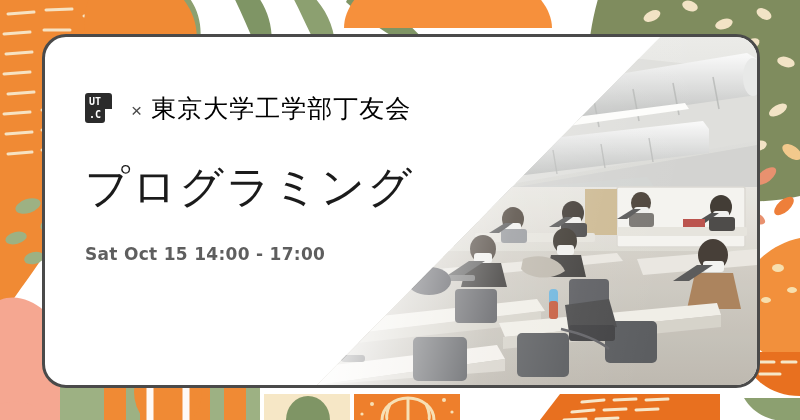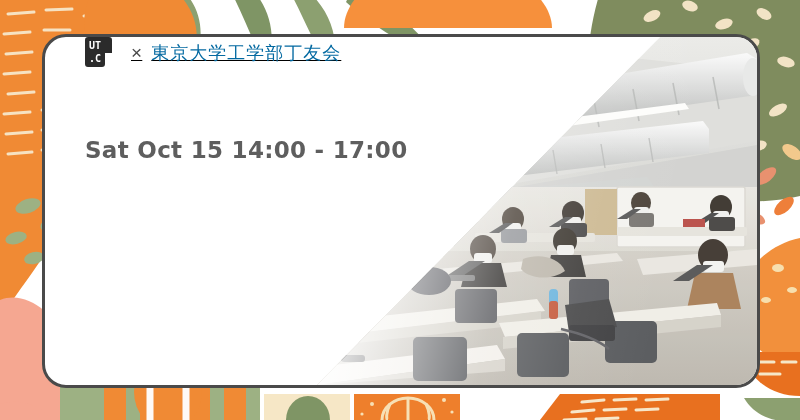--- a/index.html
+++ b/index.html
@@ -50,55 +50,55 @@
   }
 
   
   .card-content{
     position:absolute;left:40px;top:0;height:348px;width:420px;
     display:flex;flex-direction:column;justify-content:flex-start;
   }
 
   .brandline{
     display:flex;align-items:center;
+    margin-top:56px;
     white-space:nowrap;
-    text-decoration:underline;
   }
   .logo-mark{
     position:relative;width:28px;height:30px;margin-right:9px;flex:none;
   }
   .logo-mark svg{display:block;width:28px;height:30px;}
 
   .brand-text{
     font-size:21px;letter-spacing:.2px;color:#4B4B4B;line-height:1;
     display:flex;align-items:baseline;
   }
   .mono{
     font-family:"DejaVu Sans Mono","Liberation Mono",monospace;
     font-size:20px;color:#5A5A5A;letter-spacing:-0.2px;
   }
   .mono .g{color:#3ECF73;}
   .brand-jp{
     font-family:"DejaVu Sans","Liberation Sans",sans-serif;
-    font-size:18px;color:#0369a1;margin-left:9px;letter-spacing:1px;
+    font-size:25px;color:#000000;margin-left:9px;letter-spacing:1px;
   }
   .brand-x{margin-left:9px;color:#4B4B4B;font-size:19px;}
 
   .headline{
     margin-top:34px;
     font-family:"DejaVu Sans","Liberation Sans",sans-serif;
     font-size:44px;line-height:1.35;color:#1B1B1B;
     font-weight:400;letter-spacing:2px;
   }
   .headline .ln{display:block;}
 
   .datetime{
-    margin-top:36px;
+    margin-top:28px;
     font-family:"DejaVu Sans","Liberation Sans",sans-serif;
-    font-weight:bold;font-size:23px;color:#5E5E5E;letter-spacing:.3px;
+    font-weight:bold;font-size:17px;color:#5E5E5E;letter-spacing:.3px;
   }
 </style>
 </head>
 <body>
 
 <div class="poster">
 
   <div class="bg-layer">
     <svg class="bg-svg" viewBox="0 0 800 420" xmlns="http://www.w3.org/2000/svg">
       <rect x="0" y="0" width="800" height="420" fill="#FFFFFF"></rect>
@@ -416,19 +416,20 @@
             <text x="4" y="25" font-family="'DejaVu Sans Mono','Liberation Mono',monospace" font-size="10" font-weight="bold" fill="#FFFFFF">.C</text>
           </svg>
         </span>
         <span class="brand-text">
           <span class="brand-x">×</span>
           <span class="brand-jp">東京大学工学部丁友会</span>
         </span>
       </div>
 
       <div class="headline">
+        <span class="ln">プログラミング</span>
       </div>
 
       <div class="datetime">Sat Oct 15 14:00 - 17:00</div>
 
     </div>
   </div>
 </div>
 
 </body></html>

